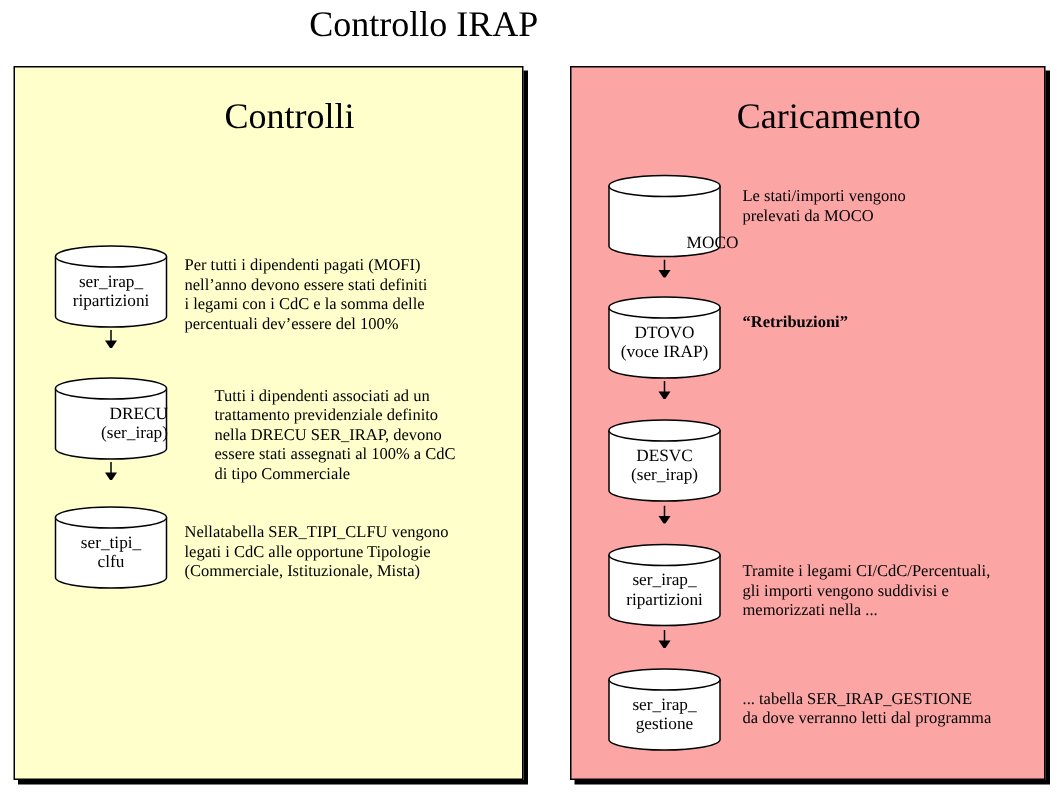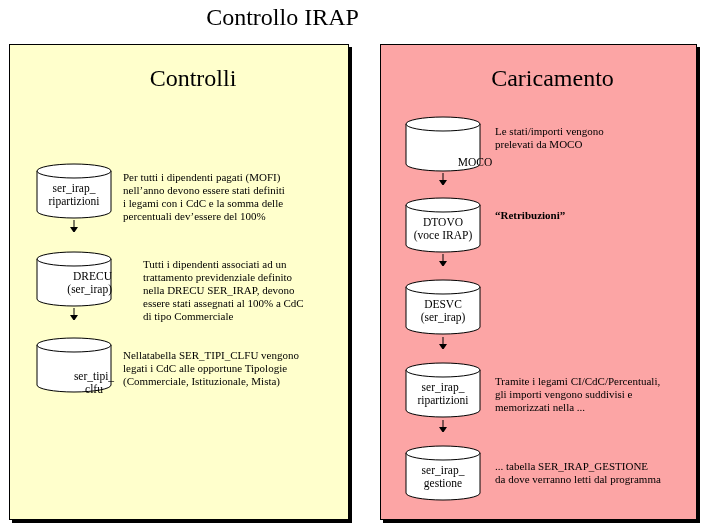--- a/index.html
+++ b/index.html
@@ -77,21 +77,21 @@
   <svg class="arrow" style="left:59px; top:263px;" width="10" height="14">
       <line x1="5" y1="0" x2="5" y2="8" stroke="#000"></line>
       <polygon points="1,7 9,7 5,13" fill="#000"></polygon>
     </svg>
 
   <div class="cyl" style="left:26px; top:292px;">
     <svg width="76" height="56">
         <path d="M1,8 L1,48 A37,7 0 0 0 75,48 L75,8" fill="#fff" stroke="#000"></path>
         <ellipse cx="38" cy="8" rx="37" ry="7" fill="#fff" stroke="#000"></ellipse>
       </svg>
-    <div class="cyl-label" style="white-space:pre-line; top:33px;margin-left:20px;">ser_tipi_
+    <div class="cyl-label" style="white-space:pre-line; top:19px;">ser_tipi_
 clfu</div>
   </div>
   <div class="desc" style="left:113px; top:304px;">Nellatabella SER_TIPI_CLFU vengono
 legati i CdC alle opportune Tipologie
 (Commerciale, Istituzionale, Mista)</div>
 </div>
 
 <div class="panel panel-right">
   <div class="panel-title">Caricamento</div>
 

